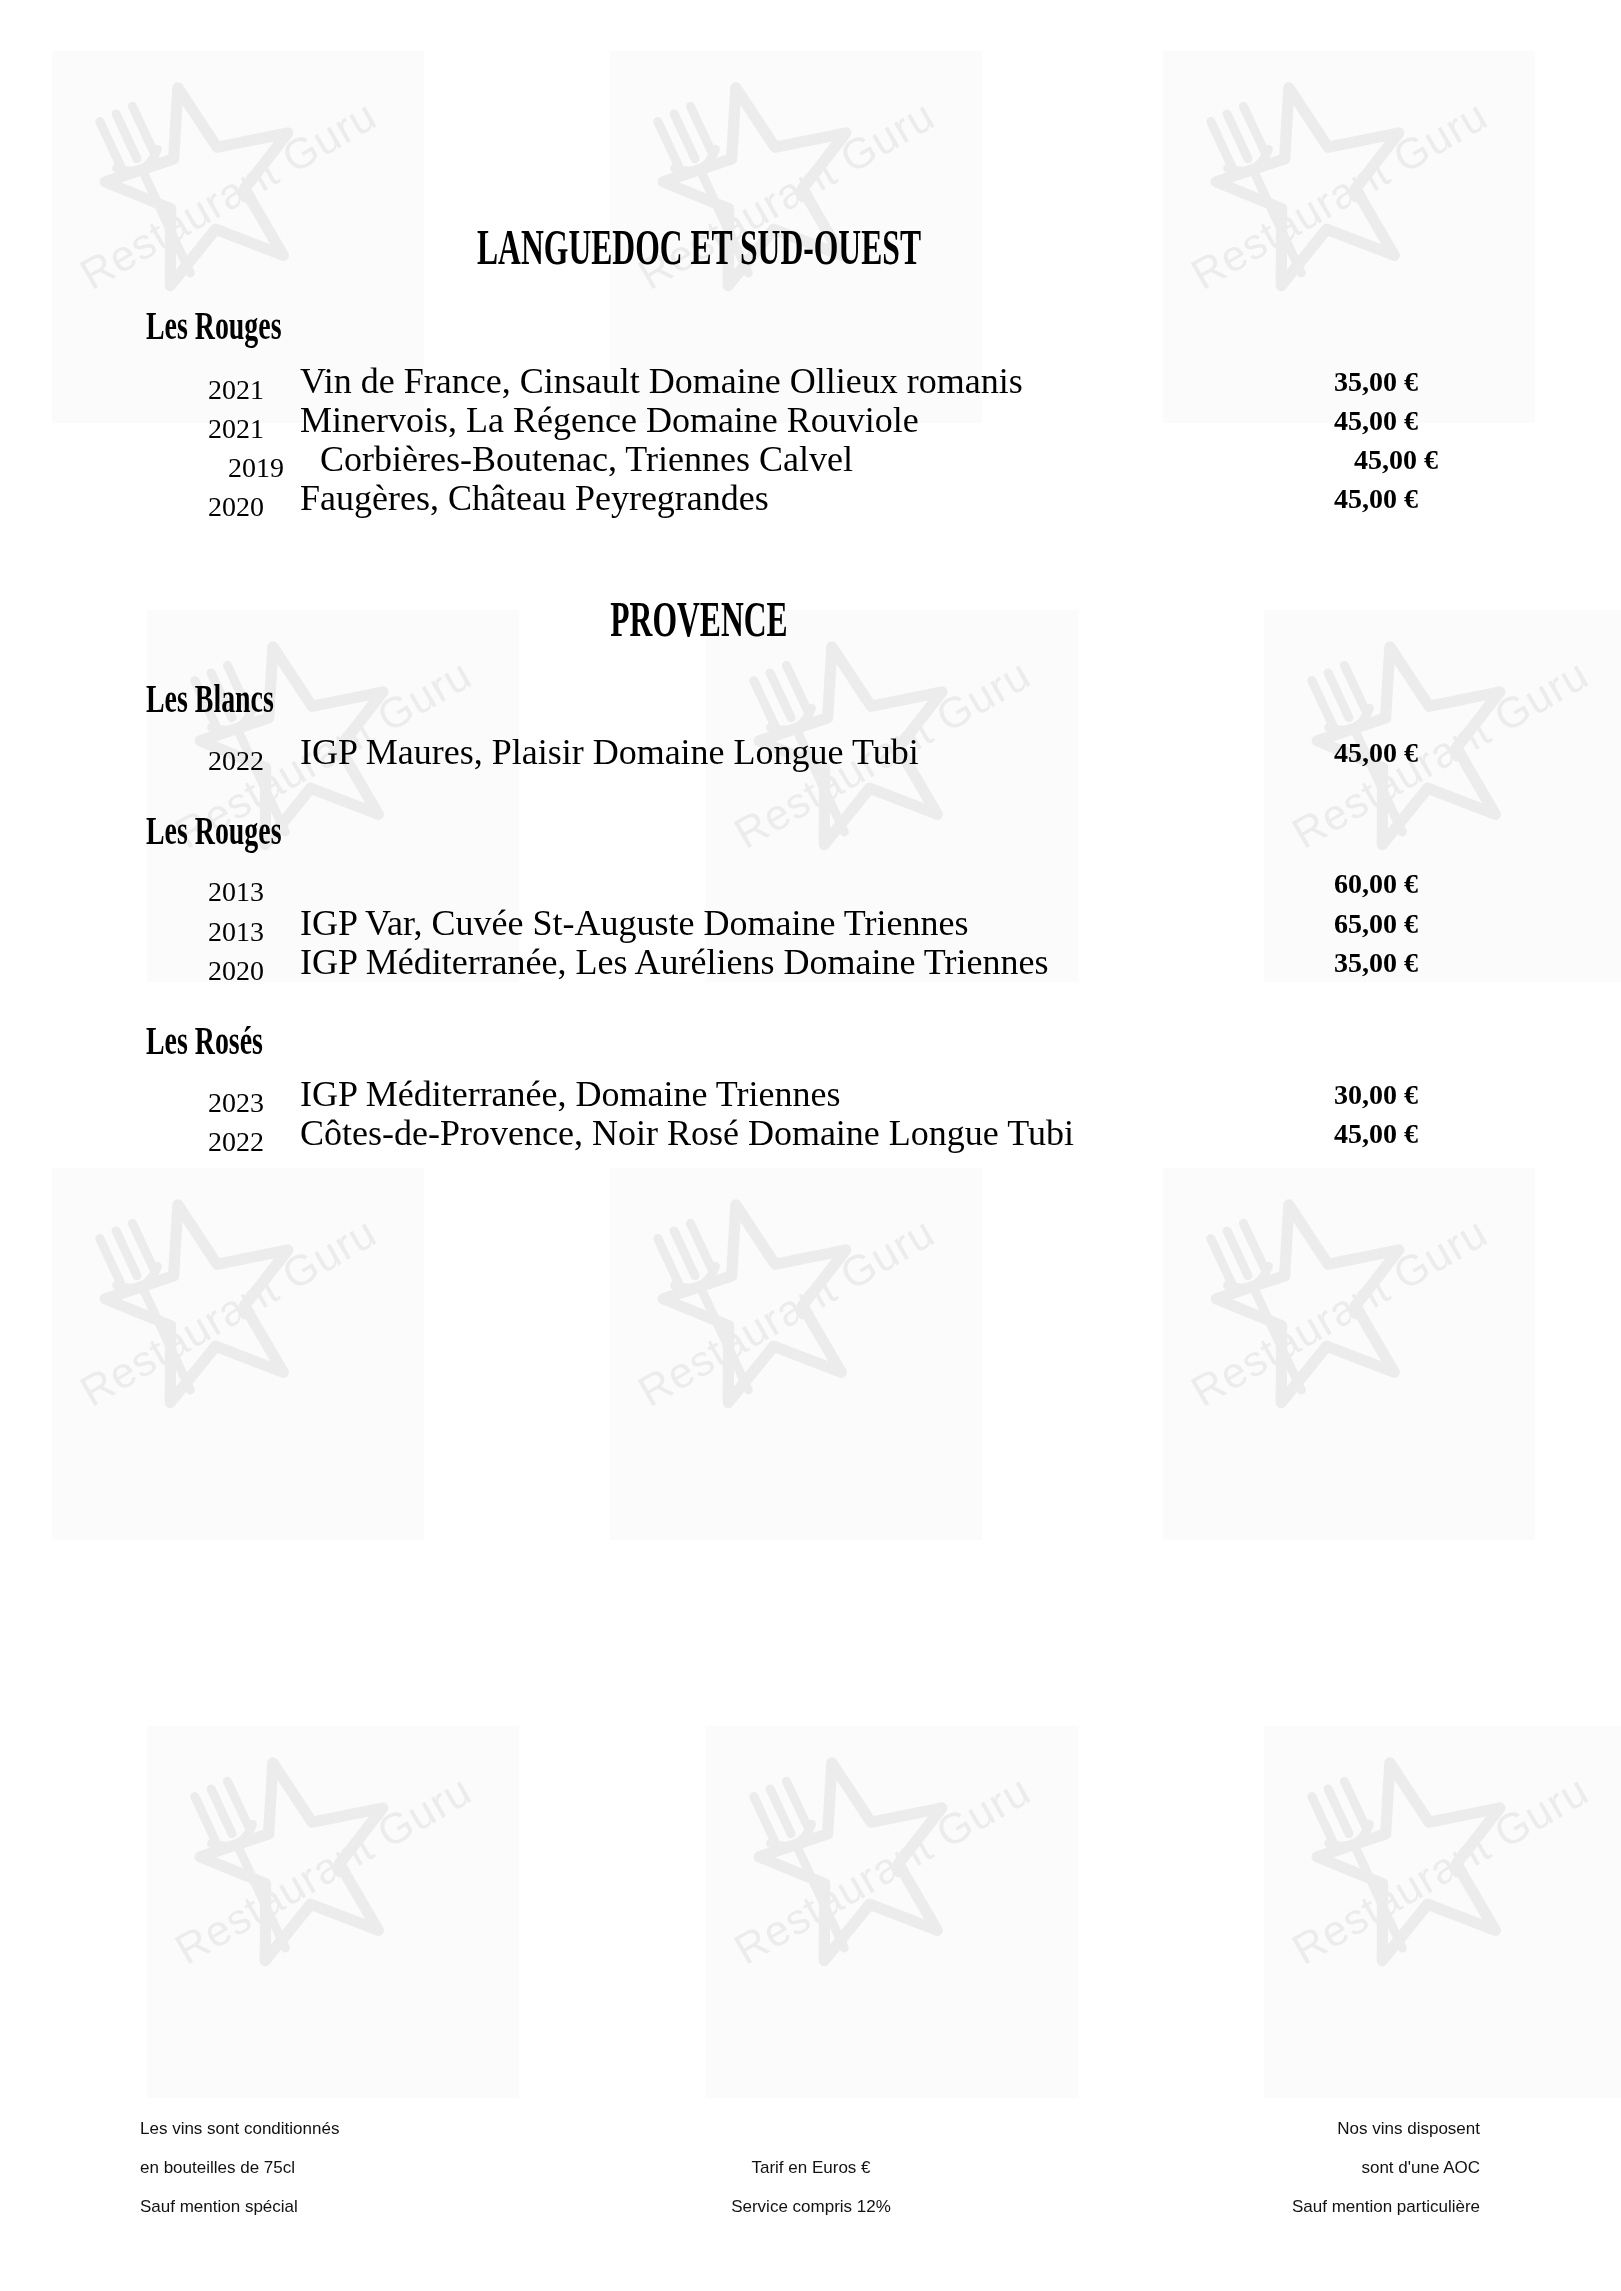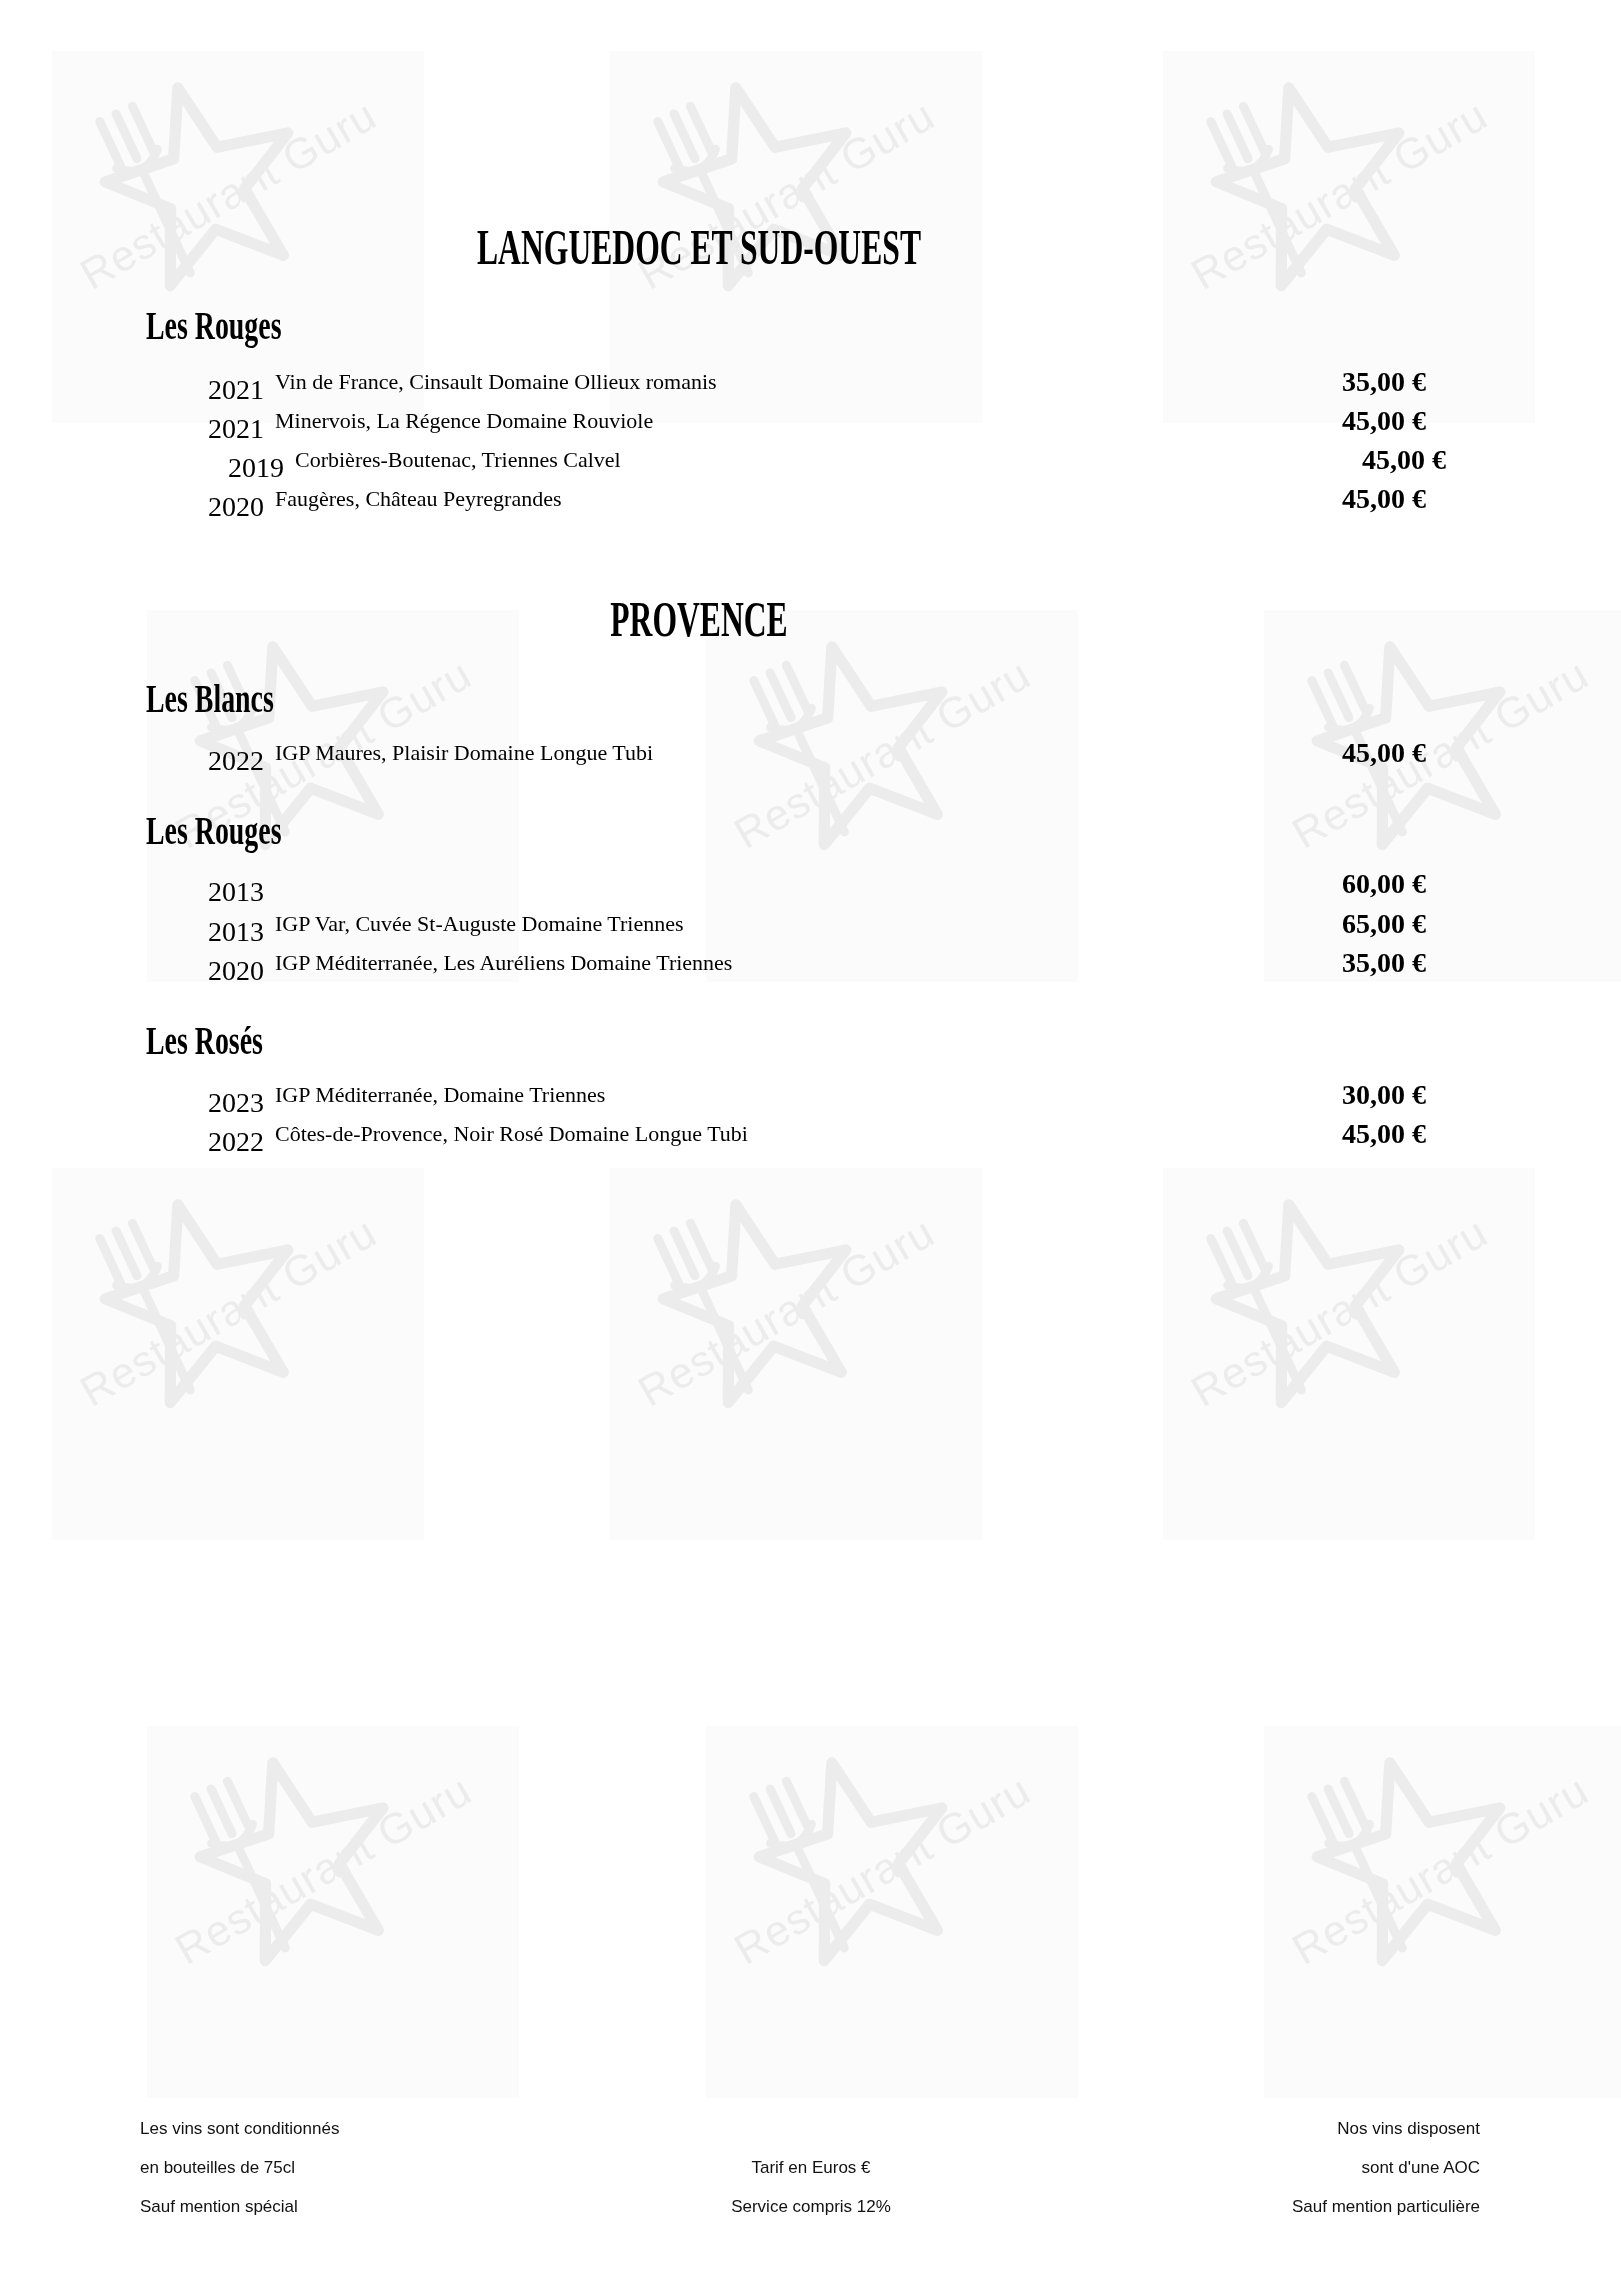--- a/index.html
+++ b/index.html
@@ -5,22 +5,22 @@
   html, body { margin:0; padding:0; background:#ffffff; }
   body { width:1621px; height:2292px; position:relative; overflow:hidden; font-family:"Liberation Serif", serif; color:#000; }
   .wm-tile { position:absolute; width:372px; height:372px; background:#fbfbfb; overflow:hidden; }
   .wm-tile svg.logo { position:absolute; left:39px; top:19.6px; width:225px; height:225px; }
   .wm-tile .wm-text { position:absolute; left:19.6px; top:206px; font-family:"Liberation Sans", sans-serif; font-size:43px; color:#ececec; transform:rotate(-30deg); transform-origin:left top; white-space:nowrap; letter-spacing:1px; }
   .abs { position:absolute; white-space:nowrap; }
   .region-title { font-weight:bold; font-size:51px; line-height:51px; transform:scaleX(0.62); transform-origin:center top; text-align:center; width:882px; left:258px; }
   .sub-heading { font-weight:bold; font-size:41px; line-height:41px; transform:scaleX(0.68); transform-origin:left top; left:146px; }
   .item-row { position:absolute; left:208px; width:1218px; height:39px; }
   .item-row .vintage { position:absolute; left:0; top:8px; font-size:28px; line-height:33px; }
-  .item-row .wine { position:absolute; left:67px; top:0; font-size:22px; line-height:33px; white-space:nowrap; }
-  .item-row .price { position:absolute; right:0; top:0; font-size:28px; line-height:33px; font-weight:bold; white-space:nowrap; }
+  .item-row .wine { position:absolute; left:92px; top:0; font-size:36px; line-height:33px; white-space:nowrap; }
+  .item-row .price { position:absolute; right:8px; top:0; font-size:28px; line-height:33px; font-weight:bold; white-space:nowrap; }
   .footer { font-family:Liberation Sans, sans-serif; font-size:17px; line-height:39px; color:#111; position:absolute; top:2109px; }
   .footer div { white-space:nowrap; }
   .footer-left { left:140px; text-align:left; }
   .footer-center { left:615px; width:392px; text-align:center; }
   .footer-right { right:141px; text-align:right; }
 </style>
 </head>
 <body>
 
 <div id="wm-layer">

